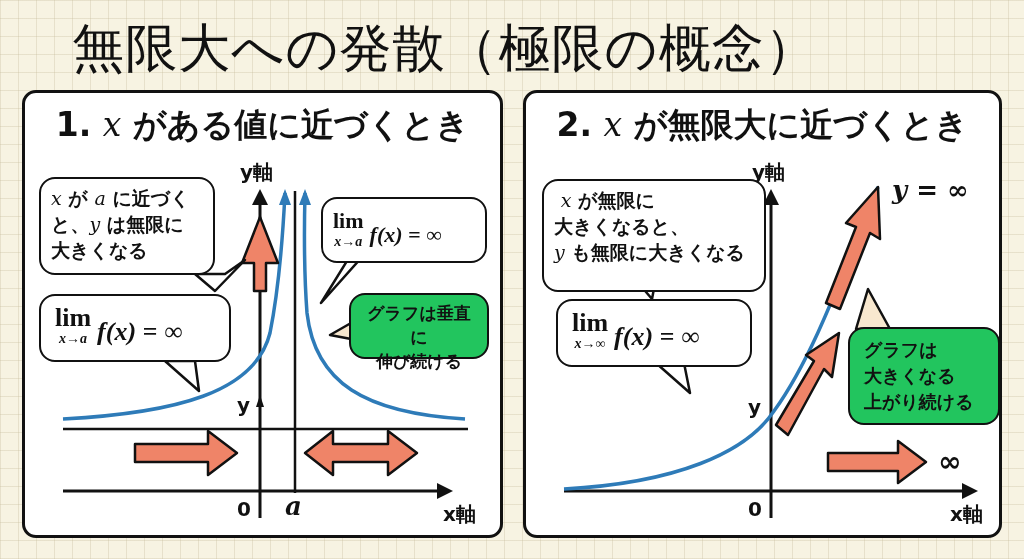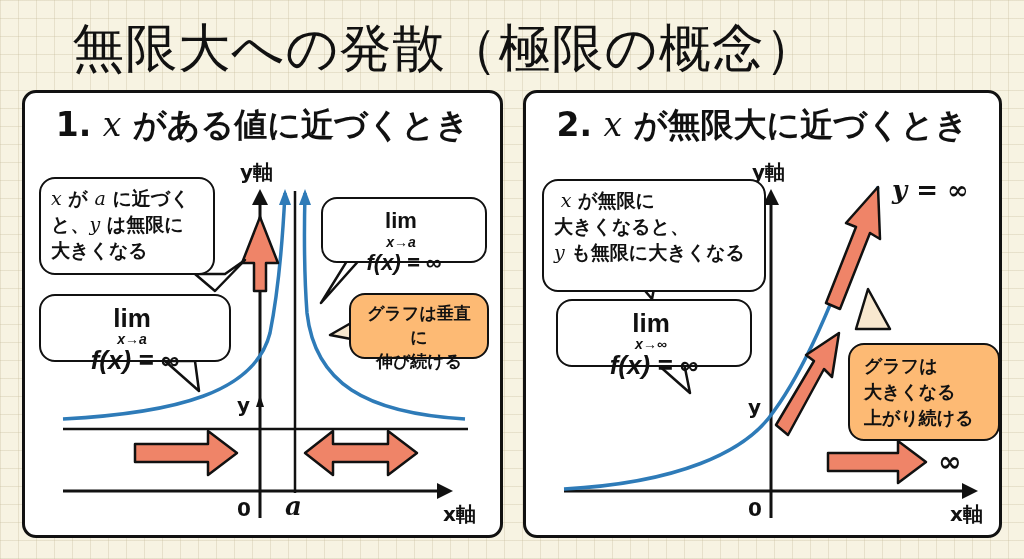--- a/index.html
+++ b/index.html
@@ -28,23 +28,23 @@
     position: absolute; left: 0; right: 0; top: 10px; text-align: center;
     font-size: 33px; font-weight: bold;
   }
   .mathit { font-family: "DejaVu Serif", serif; font-style: italic; font-weight: normal; }
   svg.graph { position: absolute; left: 0; top: 0; }
   .bubble {
     position: absolute; background: #fff; border: 2.5px solid #111;
     border-radius: 16px; box-sizing: border-box; font-weight: bold;
     font-size: 19px; line-height: 26px; padding: 6px 10px;
   }
-  .bubble.beige { background: #fdba74; }
+  .bubble.beige { background: #22c55e; }
   .formula {
-    font-family: Liberation Sans, sans-serif; font-size: 26px; display: flex; align-items: center; flex-direction: column;
+    font-family: Liberation Serif, serif; font-size: 26px; display: flex; align-items: flex-end;
   }
   .lim { display: inline-flex; flex-direction: column; align-items: center; margin-right: 6px; }
   .lim .word { font-size: 26px; line-height: 28px; }
   .lim .sub { font-size: 14px; font-style: italic; line-height: 14px; }
   .fx { font-style: italic; line-height: 28px; }
   .label { position: absolute; font-weight: bold; font-size: 20px; }
 </style>
 </head>
 <body>
 
@@ -169,18 +169,18 @@
   <div class="bubble" style="left:30px; top:206px; width:196px; height:68px; padding:8px 14px;">
     <div class="formula">
       <span class="lim">
           <span class="word">lim</span>
           <span class="sub">x→∞</span>
         </span>
       <span class="fx">f(x) = ∞</span>
     </div>
   </div>
 
-  <div class="bubble beige" style="left:322px; top:234px; width:152px; height:98px; font-size:18px; line-height:26px; padding:8px 14px;margin-top:16px;">
+  <div class="bubble beige" style="left:322px; top:234px; width:152px; height:98px; font-size:18px; line-height:26px; padding:8px 14px;">
     <div>グラフは</div>
     <div>大きくなる</div>
     <div>上がり続ける</div>
   </div>
 </div>
 
 </body></html>

